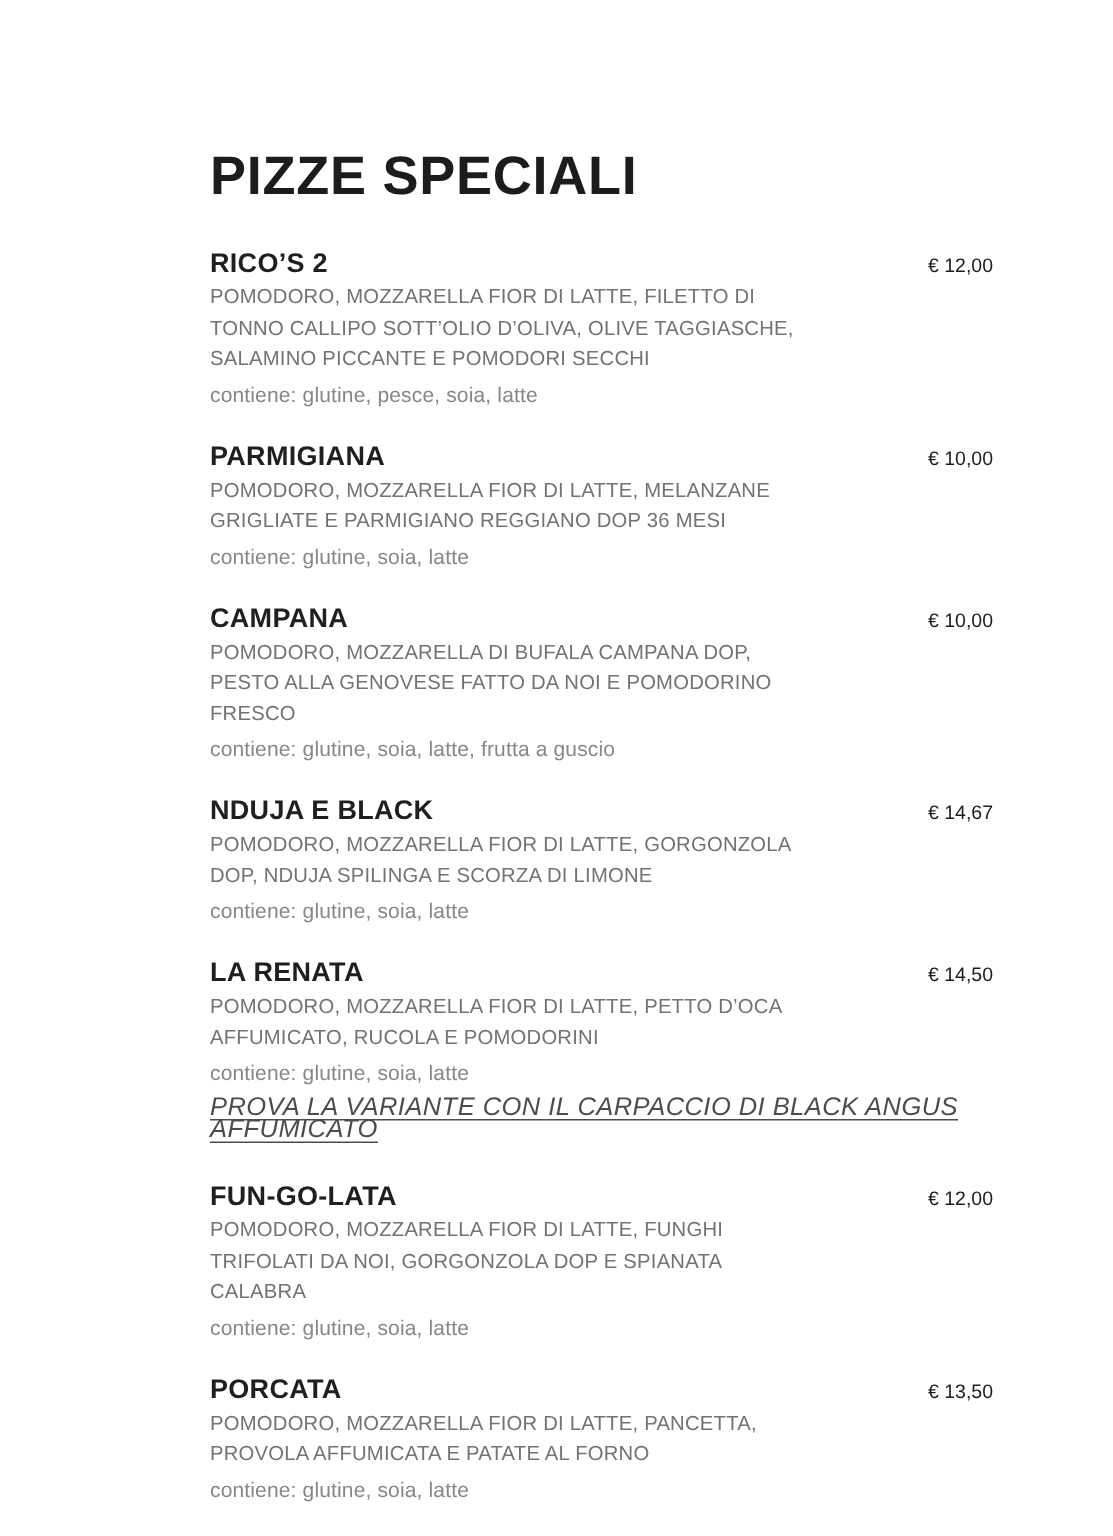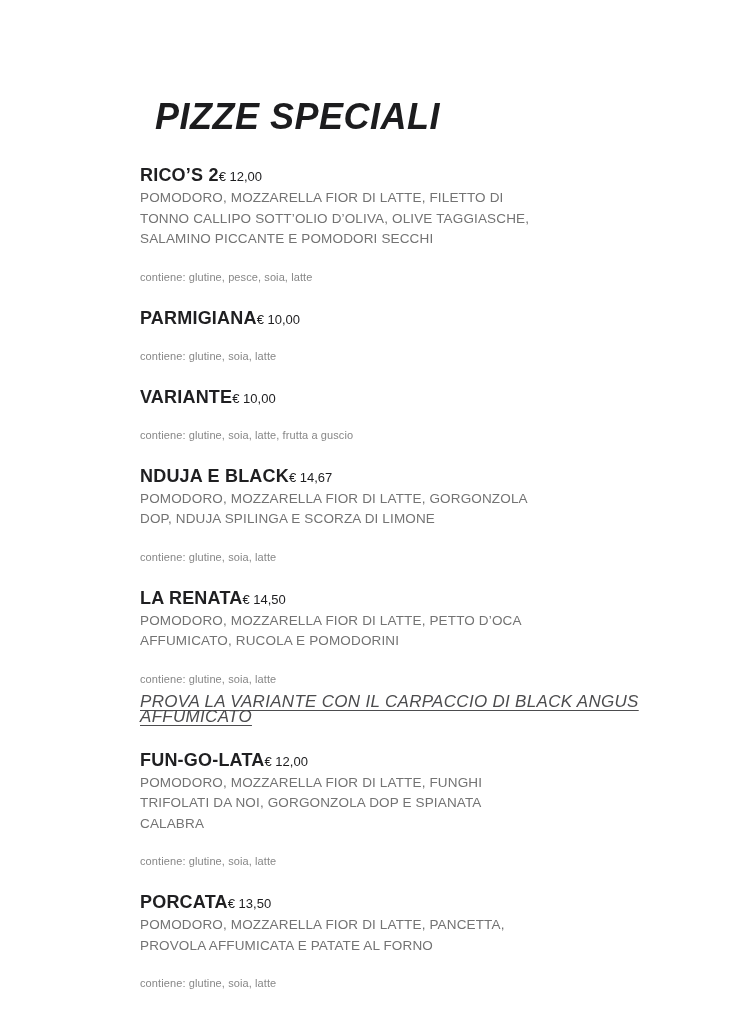--- a/index.html
+++ b/index.html
@@ -20,33 +20,33 @@
     background: #ffffff;
     overflow: hidden;
   }
   .content {
     position: absolute;
     left: 140px;
     top: 98px;
     width: 522px;
   }
   .page-title {
-    margin: 0 0 28px 15px;
+    margin: 0 0 28px 0;
     font-size: 36px;
     line-height: 38px;
     font-weight: 800;
     letter-spacing: 0.5px;
     color: #1c1c1e;
-    font-style: italic;
   }
   .menu-item {
     margin-bottom: 23px;
   }
   .item-header {
     display: flex;
+    justify-content: space-between;
     align-items: baseline;
   }
   .item-name {
     font-size: 18px;
     line-height: 22px;
     font-weight: 700;
     letter-spacing: 0.2px;
     color: #1f1f21;
   }
   .item-price {
@@ -57,22 +57,22 @@
   }
   .item-desc {
     margin-top: 2px;
     font-size: 13.5px;
     line-height: 20.5px;
     letter-spacing: 0.15px;
     color: #737373;
     white-space: pre-line;
   }
   .item-allergens {
-    margin-top: 20px;
-    font-size: 11px;
+    margin-top: 6px;
+    font-size: 14px;
     line-height: 14px;
     letter-spacing: 0.1px;
     color: #878787;
   }
   .item-variant {
     display: inline-block;
     margin-top: 8px;
     font-size: 17px;
     line-height: 15px;
     font-style: italic;
@@ -100,29 +100,34 @@
 SALAMINO PICCANTE E POMODORI SECCHI</div>
     <div class="item-allergens">contiene: glutine, pesce, soia, latte</div>
 
   </div>
 
   <div class="menu-item">
     <div class="item-header">
       <span class="item-name">PARMIGIANA</span>
       <span class="item-price">€ 10,00</span>
     </div>
+    <div class="item-desc">POMODORO, MOZZARELLA FIOR DI LATTE, MELANZANE
+GRIGLIATE E PARMIGIANO REGGIANO DOP 36 MESI</div>
     <div class="item-allergens">contiene: glutine, soia, latte</div>
 
   </div>
 
   <div class="menu-item">
     <div class="item-header">
-      <span class="item-name">VARIANTE</span>
+      <span class="item-name">CAMPANA</span>
       <span class="item-price">€ 10,00</span>
     </div>
+    <div class="item-desc">POMODORO, MOZZARELLA DI BUFALA CAMPANA DOP,
+PESTO ALLA GENOVESE FATTO DA NOI E POMODORINO
+FRESCO</div>
     <div class="item-allergens">contiene: glutine, soia, latte, frutta a guscio</div>
 
   </div>
 
   <div class="menu-item">
     <div class="item-header">
       <span class="item-name">NDUJA E BLACK</span>
       <span class="item-price">€ 14,67</span>
     </div>
     <div class="item-desc">POMODORO, MOZZARELLA FIOR DI LATTE, GORGONZOLA

